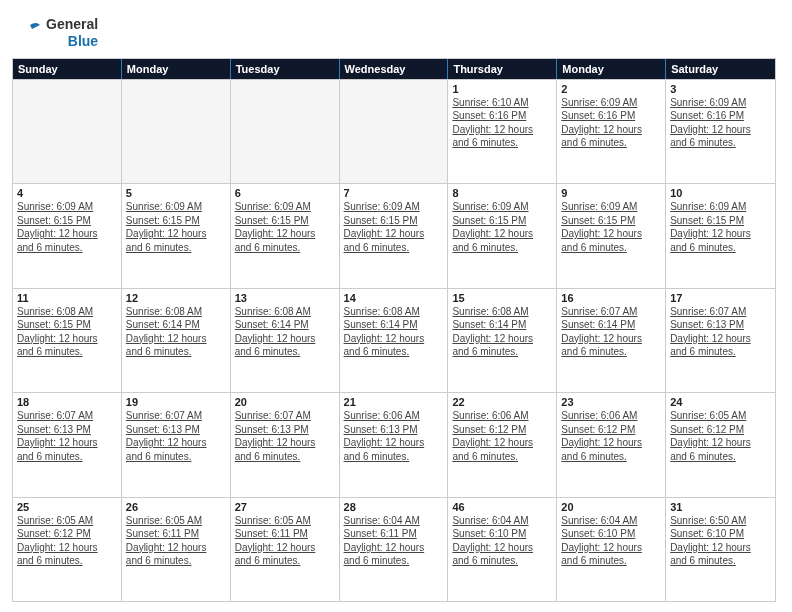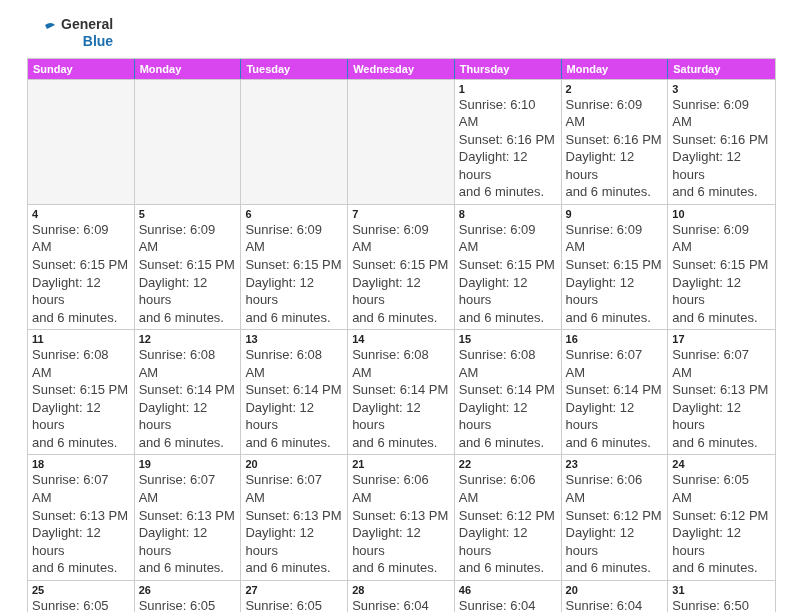--- a/index.html
+++ b/index.html
@@ -6,21 +6,21 @@
     body {
       font-family: Arial, sans-serif;
       background: #fff;
       width: 792px;
       height: 612px;
       overflow: hidden;
     }
     .page {
       width: 792px;
       height: 612px;
-      padding: 16px 16px 10px 27px;
+      padding: 16px 16px 10px 12px;
       display: flex;
       flex-direction: column;
     }
     .header {
       display: flex;
       justify-content: space-between;
       align-items: flex-start;
       margin-bottom: 8px;
     }
     .logo {
@@ -42,21 +42,21 @@
     }
     .calendar {
       flex: 1;
       display: flex;
       flex-direction: column;
       border: 1px solid #ccc;
     }
     .cal-header-row {
       display: grid;
       grid-template-columns: repeat(7, 1fr);
-      background: #d946ef;
+      background: #0f172a;
     }
     .cal-header-cell {
       color: #fff;
       font-size: 11px;
       font-weight: bold;
       padding: 4px 5px;
       border-right: 1px solid #2a7fbf;
       text-align: left;
     }
     .cal-header-cell:last-child { border-right: none; }
@@ -81,23 +81,24 @@
     }
     .cal-cell:last-child { border-right: none; }
     .cal-cell.empty { background: #f5f5f5; }
     .day-num {
       font-size: 11px;
       font-weight: bold;
       color: #222;
       margin-bottom: 1px;
     }
     .cell-text {
-      font-size: 13px;
+      font-size: 10px;
       color: #444;
       line-height: 1.35;
+      text-decoration: underline;
     }
   </style>
 </head>
 <body>
 
 <div class="page">
   <div class="header">
     <div class="logo">
   <div style="display:flex;align-items:center;gap:2px;">
     <svg width="32" height="32" viewBox="0 0 32 32">

